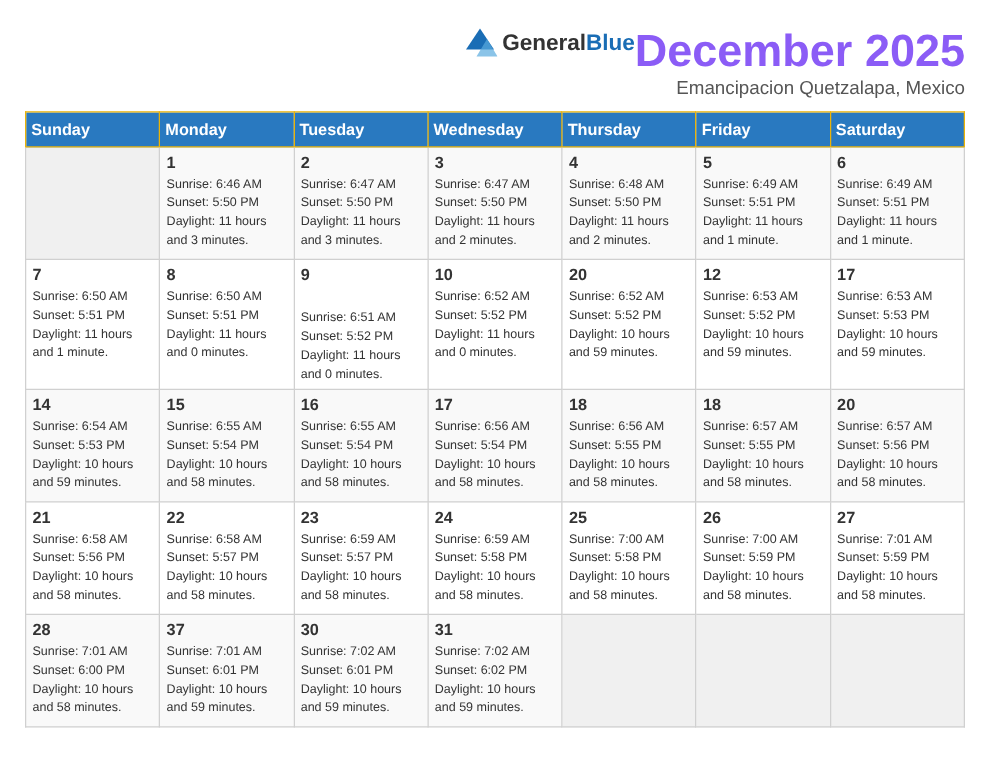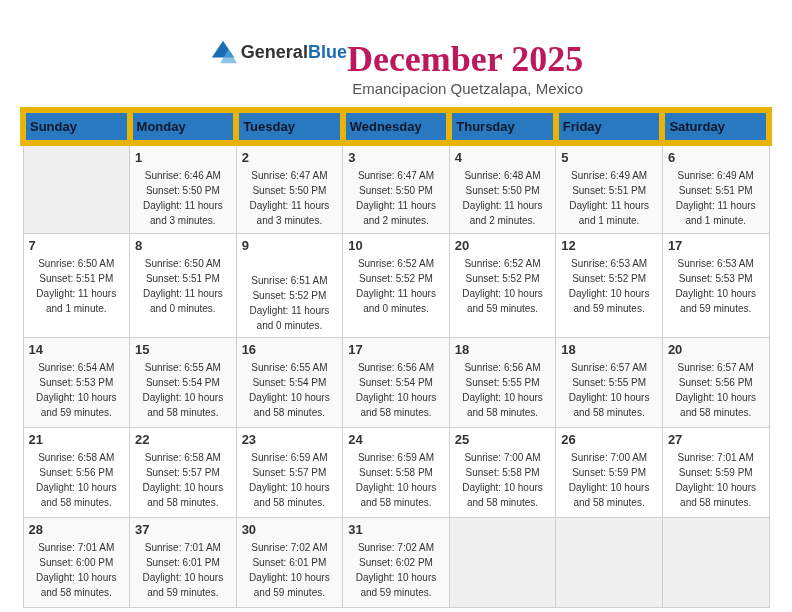--- a/index.html
+++ b/index.html
@@ -5,24 +5,23 @@
     * { box-sizing: border-box; margin: 0; padding: 0; }
     body {
       font-family: Arial, sans-serif;
       background: #fff;
       width: 792px;
       min-height: 612px;
       padding: 20px;
     }
     .header {
       display: flex;
-      justify-content: center;
+      justify-content: flex-end;
       align-items: flex-start;
       margin-bottom: 10px;
-      margin-top: 18px;
     }
     .logo {
       display: flex;
       align-items: center;
       gap: 4px;
     }
     .logo-text-general {
       font-size: 18px;
       font-weight: bold;
       color: #333;
@@ -35,40 +34,39 @@
     .logo-icon {
       width: 28px;
       height: 28px;
     }
     .title-block {
       text-align: right;
     }
     .month-title {
       font-size: 36px;
       font-weight: bold;
-      color: #be185d;
-      font-family: Liberation Serif, serif;
+      color: #8b5cf6;
     }
     .location-title {
       font-size: 15px;
       color: #555;
     }
     table {
       width: 100%;
       border-collapse: collapse;
       table-layout: fixed;
     }
     thead tr th {
       background-color: #2979c0;
-      color: #0f172a;
+      color: #ffffff;
       font-size: 13px;
       font-weight: bold;
       padding: 6px 4px;
       text-align: left;
-      border: 6px solid #eab308;
+      border: 1px solid #eab308;
     }
     tbody tr td {
       vertical-align: top;
       border: 1px solid #d0d0d0;
       padding: 4px 5px;
       font-size: 10.5px;
       color: #333;
       height: 90px;
     }
     tbody tr:nth-child(odd) td {
@@ -80,21 +78,20 @@
     .day-number {
       font-weight: bold;
       font-size: 13px;
       margin-bottom: 3px;
       display: block;
     }
     .day-info {
       font-size: 10px;
       line-height: 1.5;
       color: #333;
-      text-align: center;
     }
     .empty-cell {
       background-color: #f0f0f0 !important;
     }
   </style>
 </head>
 <body>
 
 <div class="header">
   <div class="logo">

